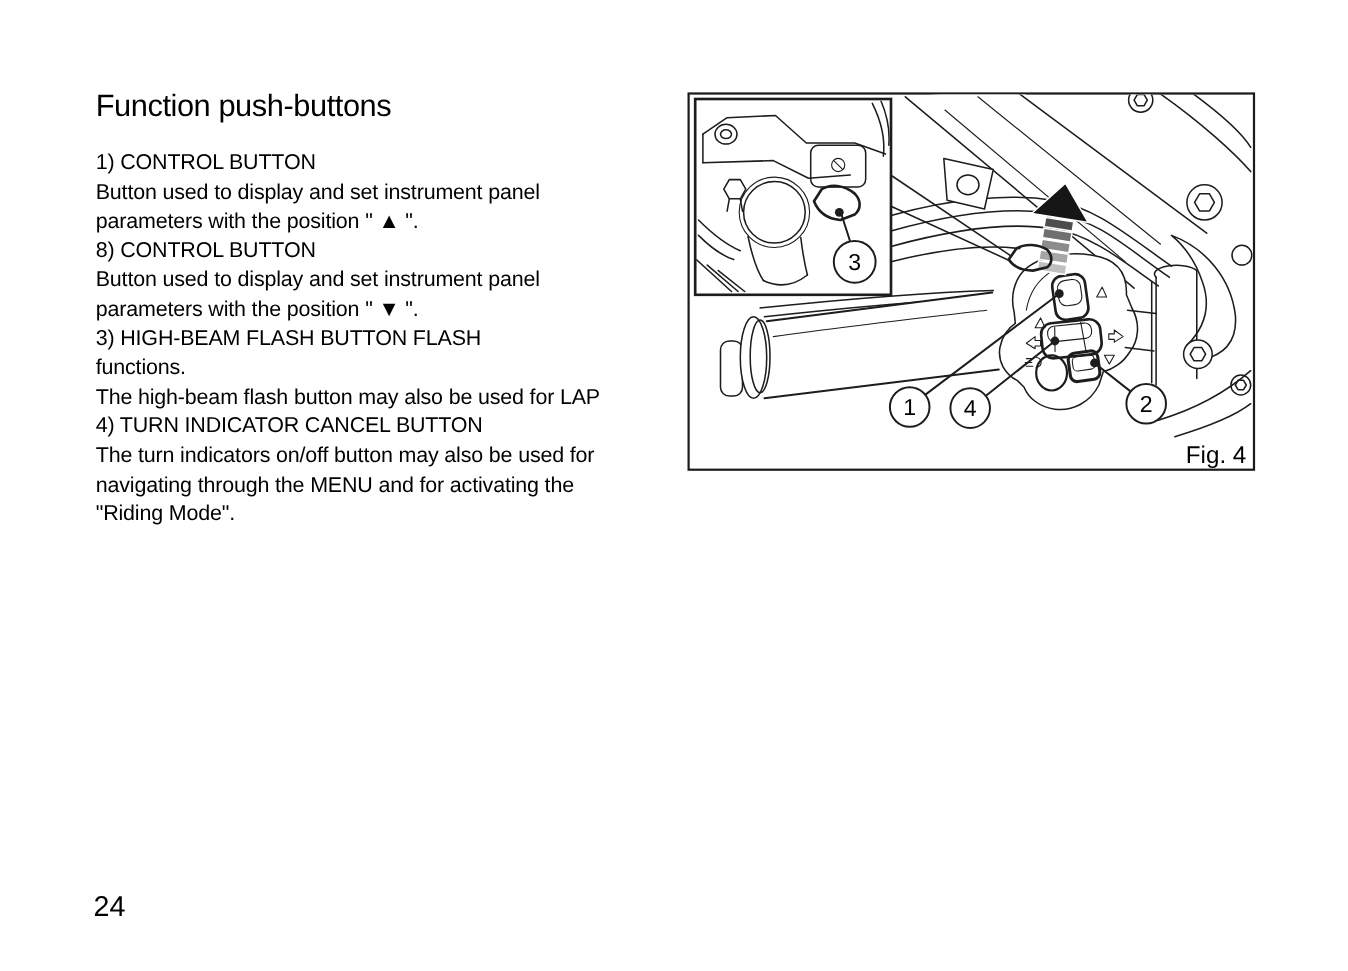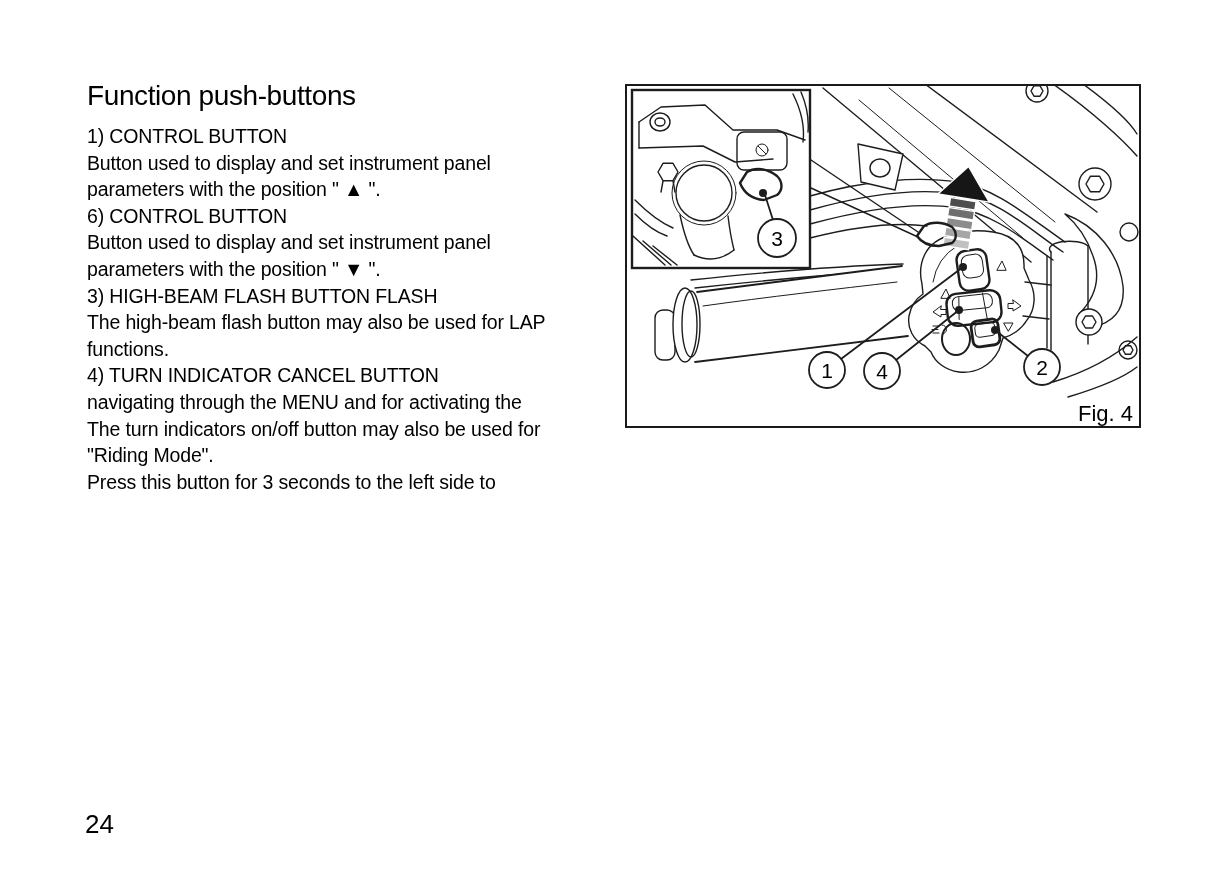--- a/index.html
+++ b/index.html
@@ -1,20 +1,20 @@
 <!DOCTYPE html>
 <html><head>
 <meta charset="utf-8">
 <style>
   html,body{margin:0;padding:0;background:#fff;}
   .page{position:relative;width:1225px;height:883px;background:#ffffff;overflow:hidden;
         font-family:"Liberation Sans",sans-serif;color:#000;}
   .title{position:absolute;left:87px;top:80px;font-size:28px;font-weight:400;
          letter-spacing:-0.4px;margin:0;white-space:nowrap;}
-  .body-text{position:absolute;left:87px;top:123px;font-size:19.5px;line-height:26.6px;
+  .body-text{position:absolute;left:87px;top:135px;font-size:19.5px;line-height:26.6px;
          letter-spacing:-0.15px;white-space:nowrap;}
   .page-number{position:absolute;left:85px;top:809px;font-size:26px;}
   .figure{position:absolute;left:625px;top:84px;width:512px;height:340px;
           border:2px solid #1a1a1a;background:#fff;}
   .figure svg{display:block;}
   
   .ln  {fill:none;stroke:#1d1d1d;stroke-width:1.4;stroke-linecap:round;stroke-linejoin:round;}
   .ln1 {fill:none;stroke:#1d1d1d;stroke-width:1;stroke-linecap:round;stroke-linejoin:round;}
   .ln2 {fill:none;stroke:#1d1d1d;stroke-width:2.4;stroke-linecap:round;stroke-linejoin:round;}
   .lnw {fill:#ffffff;stroke:#1d1d1d;stroke-width:1.4;stroke-linejoin:round;}
@@ -29,31 +29,30 @@
 <body>
 
 <div class="page">
 
   <h1 class="title">Function push-buttons</h1>
 
   <div class="body-text">
     <div>1) CONTROL BUTTON</div>
     <div>Button used to display and set instrument panel</div>
     <div>parameters with the position " ▲ ".</div>
-    <div>6) CONTROL BUTTON</div>
+    <div>8) CONTROL BUTTON</div>
     <div>Button used to display and set instrument panel</div>
     <div>parameters with the position " ▼ ".</div>
     <div>3) HIGH-BEAM FLASH BUTTON FLASH</div>
+    <div>functions.</div>
     <div>The high-beam flash button may also be used for LAP</div>
-    <div>functions.</div>
     <div>4) TURN INDICATOR CANCEL BUTTON</div>
+    <div>The turn indicators on/off button may also be used for</div>
     <div>navigating through the MENU and for activating the</div>
-    <div>The turn indicators on/off button may also be used for</div>
     <div>"Riding Mode".</div>
-    <div>Press this button for 3 seconds to the left side to</div>
   </div>
 
   <div class="figure">
     <svg width="512" height="340" viewBox="0 0 512 340">
       <defs>
         <clipPath id="insetClip">
             <rect x="6" y="5" width="176" height="176"></rect>
           </clipPath>
       </defs>
 

